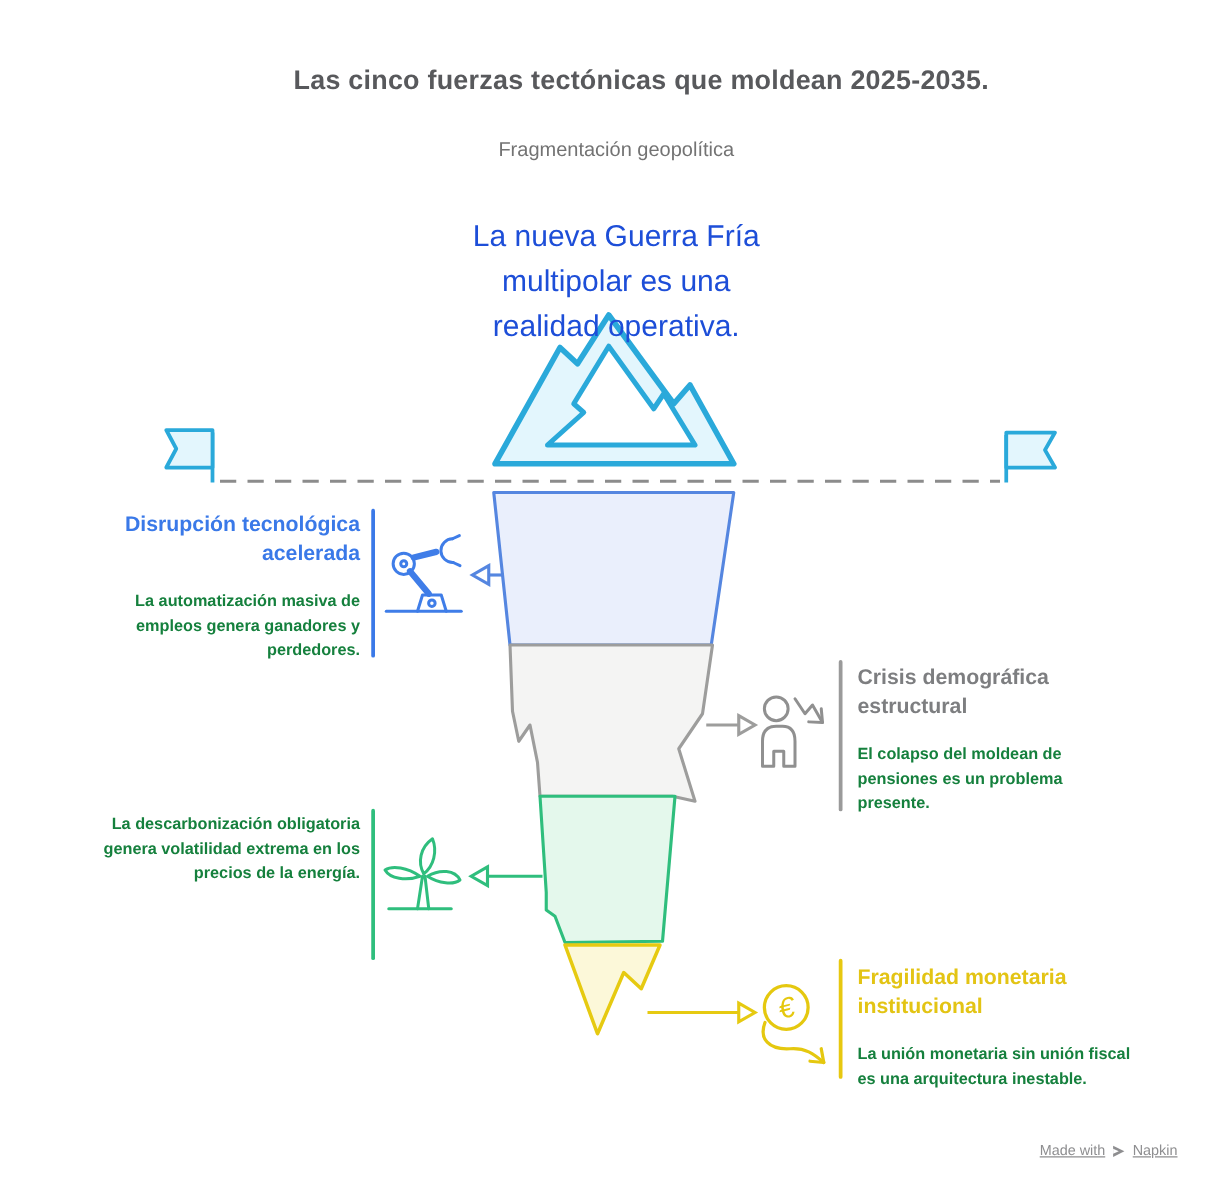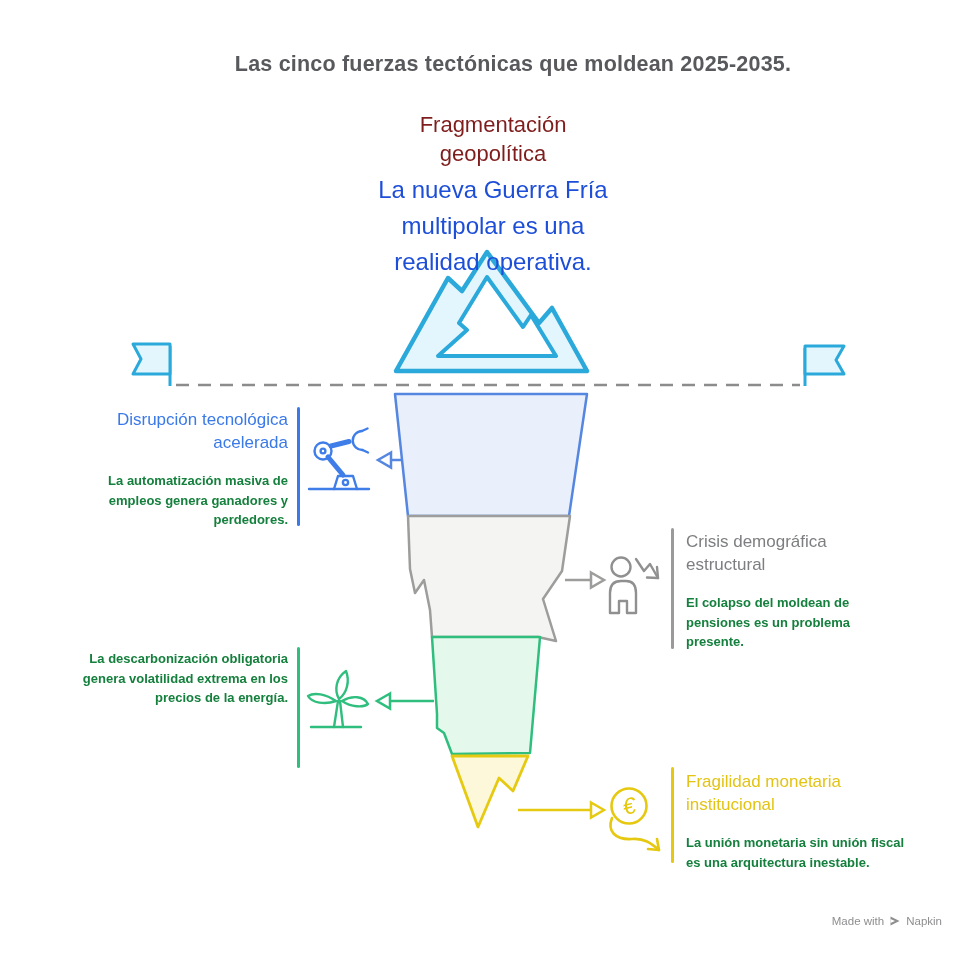--- a/index.html
+++ b/index.html
@@ -5,45 +5,45 @@
   html,body{margin:0;padding:0;}
   body{
     width:972px;height:954px;position:relative;background:#ffffff;overflow:hidden;
     font-family:"Liberation Sans", sans-serif;
   }
   .abs{position:absolute;}
   .title{
     left:0;width:972px;top:52px;text-align:center;
     font-size:21.5px;font-weight:700;color:#58595c;letter-spacing:.2px;padding-left:27px;
   }
-  .top-heading{top:110px;left:393px;width:200px;font-size:22px;line-height:1.32;color:#7f1d1d;text-align:center;}
+  .top-heading{top:110px;left:393px;width:200px;font-size:16px;line-height:1.32;color:#737373;text-align:center;}
   .top-body{top:172px;left:373px;width:240px;font-size:24px;line-height:1.5;color:#1d4ed8;text-align:center;}
 
   .force-block{line-height:1.32;}
-  .force-heading{font-size:17px;font-weight:400;line-height:1.33;margin:0 0 17px 0;}
+  .force-heading{font-size:17px;font-weight:700;line-height:1.33;margin:0 0 17px 0;}
   .force-body{font-size:13px;line-height:1.5;color:#15803d;margin:0;font-weight:bold;}
 
   .blk-tech{left:88px;top:409px;width:200px;text-align:right;}
   .blk-tech .force-heading{color:#3a79e8;}
   .blk-demo{left:686px;top:531px;width:180px;text-align:left;}
   .blk-demo .force-heading{color:#7d7e80;}
   .blk-energy{left:58px;top:649px;width:230px;text-align:right;}
   .blk-energy .force-heading{color:#2fbe7d;}
   .blk-money{left:686px;top:771px;width:224px;text-align:left;}
   .blk-money .force-heading{color:#e3c414;}
 
   .divider{width:2.5px;border-radius:2px;}
   .div-tech{left:297px;top:407px;height:119px;background:#3a79e8;}
   .div-demo{left:671px;top:528px;height:121px;background:#9a9a9a;}
   .div-energy{left:297px;top:647px;height:121px;background:#2fbe7d;}
   .div-money{left:671px;top:767px;height:96px;background:#e7c810;}
 
   .watermark{
     right:30px;top:915px;display:flex;align-items:center;gap:5px;
-    color:#8e8e90;font-size:11.5px;
+    color:#8e8e90;font-size:11.5px;text-decoration:underline;
   }
   svg{display:block;}
   #scene{left:0;top:0;}
 </style>
 </head>
 <body>
 
 <svg id="scene" class="abs" width="972" height="954" viewBox="0 0 972 954">
 
   <line x1="176" y1="385" x2="800" y2="385" stroke="#8c8c8c" stroke-width="2.5" stroke-dasharray="13 9"></line>

